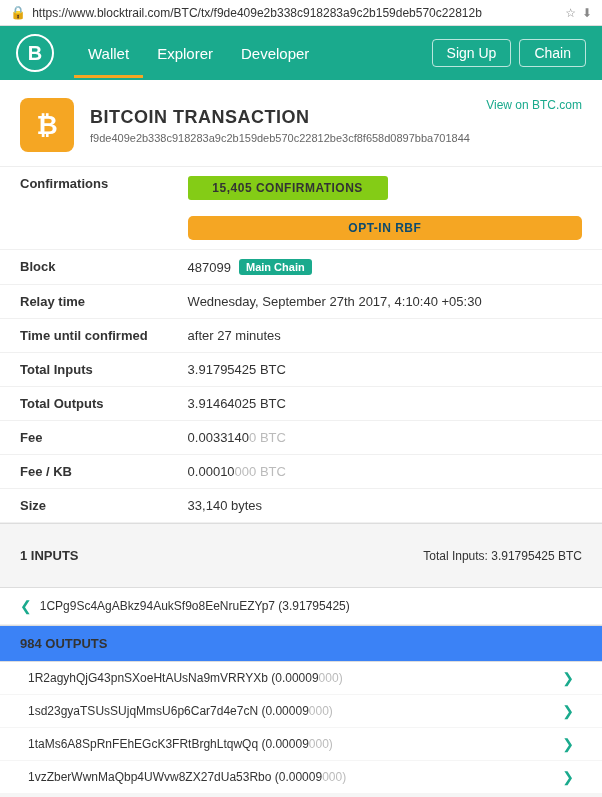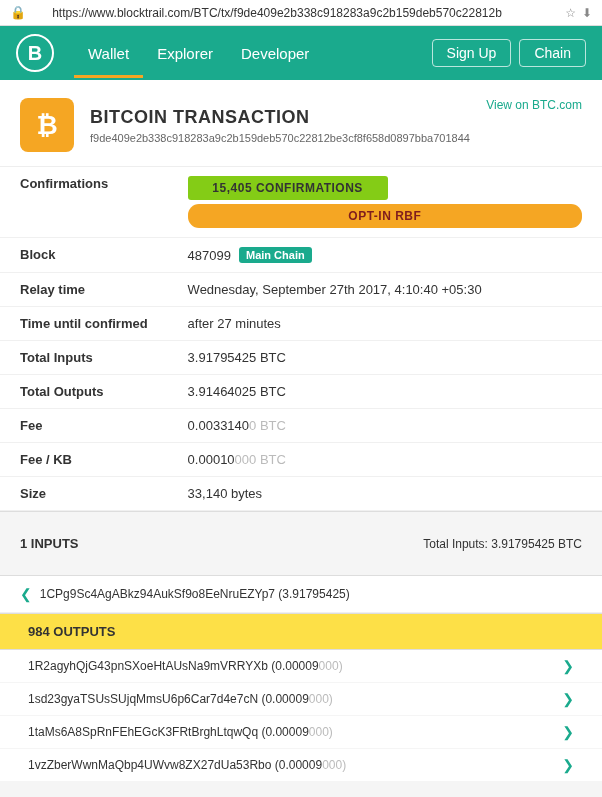--- a/index.html
+++ b/index.html
@@ -54,21 +54,21 @@
       background: #fff;
       border-bottom: 1px solid #ddd;
       display: flex;
       align-items: center;
       padding: 5px 10px;
       gap: 6px;
       font-size: 12px;
       color: #555;
     }
     .url-bar .lock { color: #1aaa8d; font-size: 13px; }
-    .url-bar .url-text { flex: 1; color: #333; font-size: 12px; overflow: hidden; text-overflow: ellipsis; white-space: nowrap; margin-left: 20px; }
+    .url-bar .url-text { flex: 1; color: #333; font-size: 12px; overflow: hidden; text-overflow: ellipsis; white-space: nowrap; }
     .url-bar .star { color: #888; }
     .url-bar .dl { color: #888; }
 
     
     .main { background: #fff; margin: 0; }
 
     
     .tx-header {
       background: #fff;
       padding: 18px 20px 14px 20px;
@@ -115,30 +115,30 @@
       font-size: 12px;
       color: #333;
       display: inline-block;
       min-width: 200px;
       text-align: center;
       font-weight: bold;
       letter-spacing: 0.5px;
     }
     .rbf-box {
       background: #f5a623;
-      border-radius: 11px;
+      border-radius: 5px;
       padding: 5px 10px;
       font-size: 12px;
-      color: #7f1d1d;
+      color: #0c4a6e;
       display: block;
       min-width: 200px;
       text-align: center;
       font-weight: bold;
       letter-spacing: 0.5px;
-      margin-top: 4px;
+      margin-top: 16px;
     }
     .block-val { display: flex; align-items: center; gap: 8px; }
     .main-chain-badge {
       background: #1aaa8d;
       color: #fff;
       font-size: 11px;
       padding: 2px 7px;
       border-radius: 3px;
       font-weight: bold;
     }
@@ -163,24 +163,24 @@
       display: flex;
       align-items: center;
       gap: 8px;
       border-bottom: 1px solid #f0f0f0;
       font-size: 12px;
     }
     .chevron-left { color: #1aaa8d; font-size: 14px; }
     .input-addr { color: #333; }
 
     .outputs-header {
-      background: #fde047;
+      background: #3b82f6;
       border-top: 1px solid #ddd;
       border-bottom: 1px solid #ddd;
-      padding: 10px 28px;
+      padding: 10px 20px;
       font-weight: bold;
       font-size: 13px;
     }
 
     .output-row {
       padding: 8px 28px;
       display: flex;
       justify-content: space-between;
       align-items: center;
       border-bottom: 1px solid #f5f5f5;

